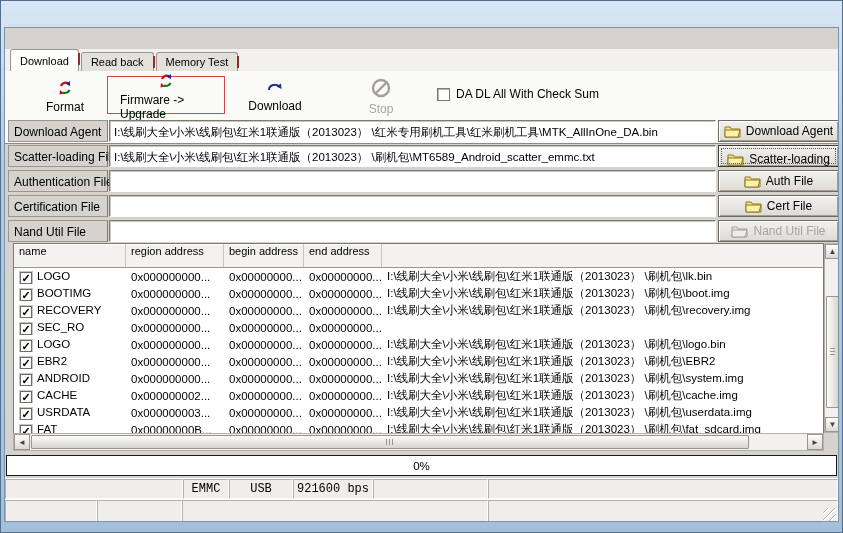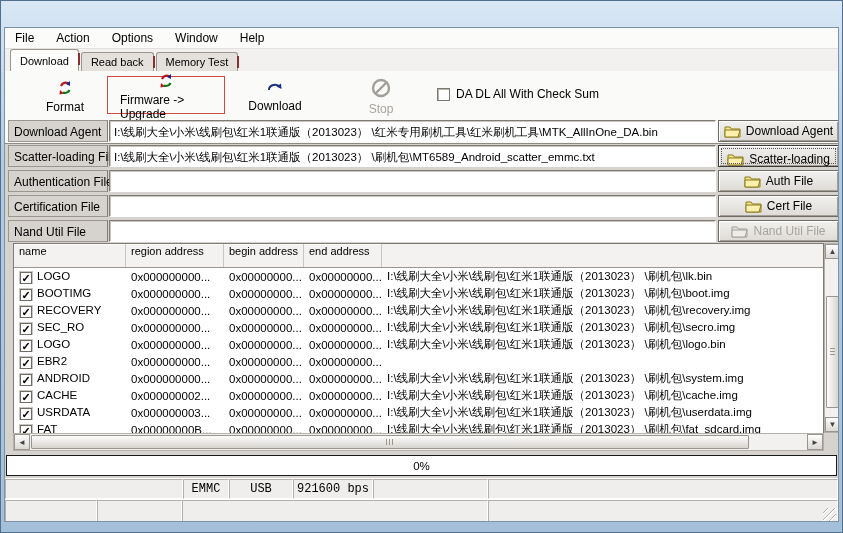--- a/index.html
+++ b/index.html
@@ -87,27 +87,20 @@
   svg { display:block; }
 </style>
 </head>
 <body>
 
 <div class="frame">
 
 
   <div class="client">
 
-    <div class="menubar">
-      <span>File</span>
-      <span>Action</span>
-      <span>Options</span>
-      <span>Window</span>
-      <span>Help</span>
-    </div>
 
     <div class="tabstrip">
       <div class="tab active">
           <span>Download</span>
           <span class="tabmark"></span>
         </div>
       <div class="tab">
           <span>Read back</span>
           <span class="tabmark"></span>
         </div>
@@ -267,34 +260,34 @@
         <div class="c w-reg">0x000000000...</div>
         <div class="c w-beg">0x00000000...</div>
         <div class="c w-end">0x00000000...</div>
         <div class="c w-loc">I:\线刷大全\小米\线刷包\红米1联通版（2013023） \刷机包\recovery.img</div>
       </div>
       <div class="trow">
         <div class="c w-name"><span class="cbx"><span>✓</span></span><span>SEC_RO</span></div>
         <div class="c w-reg">0x000000000...</div>
         <div class="c w-beg">0x00000000...</div>
         <div class="c w-end">0x00000000...</div>
-        <div class="c w-loc">I:\线刷大全\小米\线刷包\红米1联通版（2013023） \刷机包\secro.img</div>
       </div>
       <div class="trow">
         <div class="c w-name"><span class="cbx"><span>✓</span></span><span>LOGO</span></div>
         <div class="c w-reg">0x000000000...</div>
         <div class="c w-beg">0x00000000...</div>
         <div class="c w-end">0x00000000...</div>
         <div class="c w-loc">I:\线刷大全\小米\线刷包\红米1联通版（2013023） \刷机包\logo.bin</div>
       </div>
       <div class="trow">
         <div class="c w-name"><span class="cbx"><span>✓</span></span><span>EBR2</span></div>
         <div class="c w-reg">0x000000000...</div>
         <div class="c w-beg">0x00000000...</div>
         <div class="c w-end">0x00000000...</div>
+        <div class="c w-loc">I:\线刷大全\小米\线刷包\红米1联通版（2013023） \刷机包\EBR2</div>
       </div>
       <div class="trow">
         <div class="c w-name"><span class="cbx"><span>✓</span></span><span>ANDROID</span></div>
         <div class="c w-reg">0x000000000...</div>
         <div class="c w-beg">0x00000000...</div>
         <div class="c w-end">0x00000000...</div>
         <div class="c w-loc">I:\线刷大全\小米\线刷包\红米1联通版（2013023） \刷机包\system.img</div>
       </div>
       <div class="trow">
         <div class="c w-name"><span class="cbx"><span>✓</span></span><span>CACHE</span></div>

